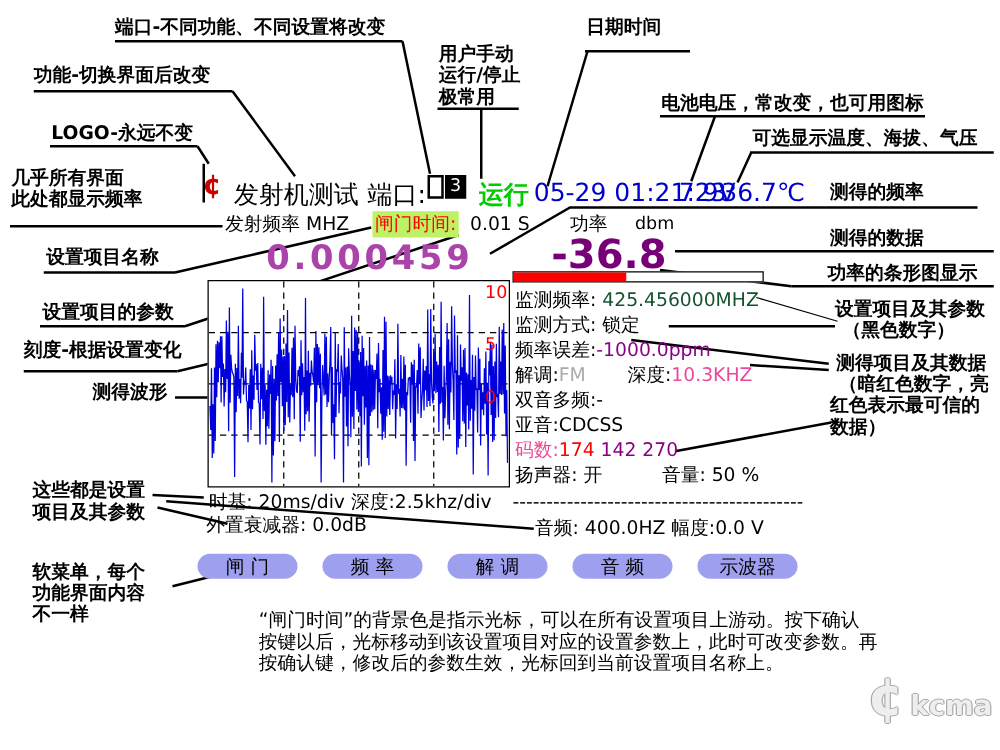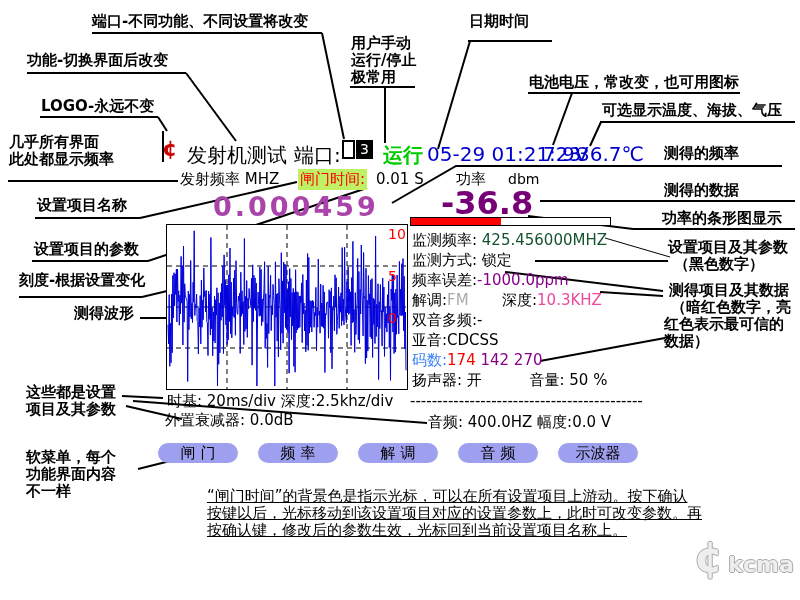--- a/index.html
+++ b/index.html
@@ -44,21 +44,21 @@
   .prow { height:20px; line-height:20px; font-size:15px; white-space:pre; }
 
   #scr-timebase { left:167px; top:392px; font-size:15px; }
   #scr-dashes { position:absolute; left:410px; top:392px; width:232px; overflow:hidden; font-size:15px; white-space:nowrap; }
   #scr-atten { left:165px; top:411px; font-size:15px; }
   #scr-audio { left:428px; top:413px; font-size:15px; }
 
   #button-bar { position:absolute; left:158px; top:443px; width:480px; height:20px; display:flex; justify-content:space-between; }
   .softbtn { width:80px; height:20px; background:#9f9fef; border-radius:10px; text-align:center; line-height:20px; font-size:15px; color:#000; }
 
-  #footer-note { position:absolute; left:207px; top:488px; font-size:15px; line-height:17px; color:#000;text-decoration:underline; }
+  #footer-note { position:absolute; left:207px; top:488px; font-size:15px; line-height:17px; color:#000; }
 
   #watermark { position:absolute; left:694px; top:533px; color:#eee;
     text-shadow:-1px 0 #aaa, 1px 0 #aaa, 0 -1px #aaa, 0 1px #aaa; white-space:nowrap; }
   #wm-logo { font-size:42px; font-weight:bold; }
   #wm-text { font-size:22px; font-weight:bold; }
 </style>
 </head>
 <body>
 
 <div id="stage">
@@ -190,21 +190,21 @@
       <div class="scalelabel" style="top: 86px;">0</div>
     </div>
 
   <div id="panel">
       <div class="prow"><span style="color: rgb(0, 0, 0); text-align: right;">监测频率: </span><span style="color: #14532d;">425.456000MHZ</span></div>
       <div class="prow"><span style="color: rgb(0, 0, 0);">监测方式: </span><span style="color: rgb(0, 0, 0);">锁定</span></div>
       <div class="prow"><span style="color: rgb(0, 0, 0);">频率误差:</span><span style="color: rgb(136, 0, 136);">-1000.0ppm</span></div>
       <div class="prow"><span style="color: rgb(0, 0, 0);">解调:</span><span style="color: rgb(170, 170, 170);">FM</span><span style="color: rgb(0, 0, 0);">       深度:</span><span style="color: #ec4899; text-align: center;">10.3KHZ</span></div>
       <div class="prow"><span style="color: rgb(0, 0, 0);">双音多频:</span><span style="color: rgb(0, 0, 0);">-</span></div>
       <div class="prow"><span style="color: rgb(0, 0, 0);">亚音:</span><span style="color: rgb(0, 0, 0);">CDCSS</span></div>
-      <div class="prow"><span style="color: #3b82f6; text-align: center;">码数:</span><span style="color: rgb(255, 0, 0);">174</span><span style="color: rgb(136, 0, 136); text-align: center;"> 142 270</span></div>
+      <div class="prow"><span style="color: #ec4899; text-align: center;">码数:</span><span style="color: rgb(255, 0, 0);">174</span><span style="color: rgb(136, 0, 136); text-align: center;"> 142 270</span></div>
       <div class="prow"><span style="color: rgb(0, 0, 0);">扬声器: 开          音量: 50 %</span></div>
     </div>
 
   <div class="scr" id="scr-timebase">时基: 20ms/div 深度:2.5khz/div</div>
   <div id="scr-dashes">--------------------------------------------------</div>
   <div class="scr" id="scr-atten">外置衰减器:  0.0dB</div>
   <div class="scr" id="scr-audio">音频:  400.0HZ 幅度:0.0 V</div>
 
   <div id="button-bar">
       <div class="softbtn">闸 门</div>

